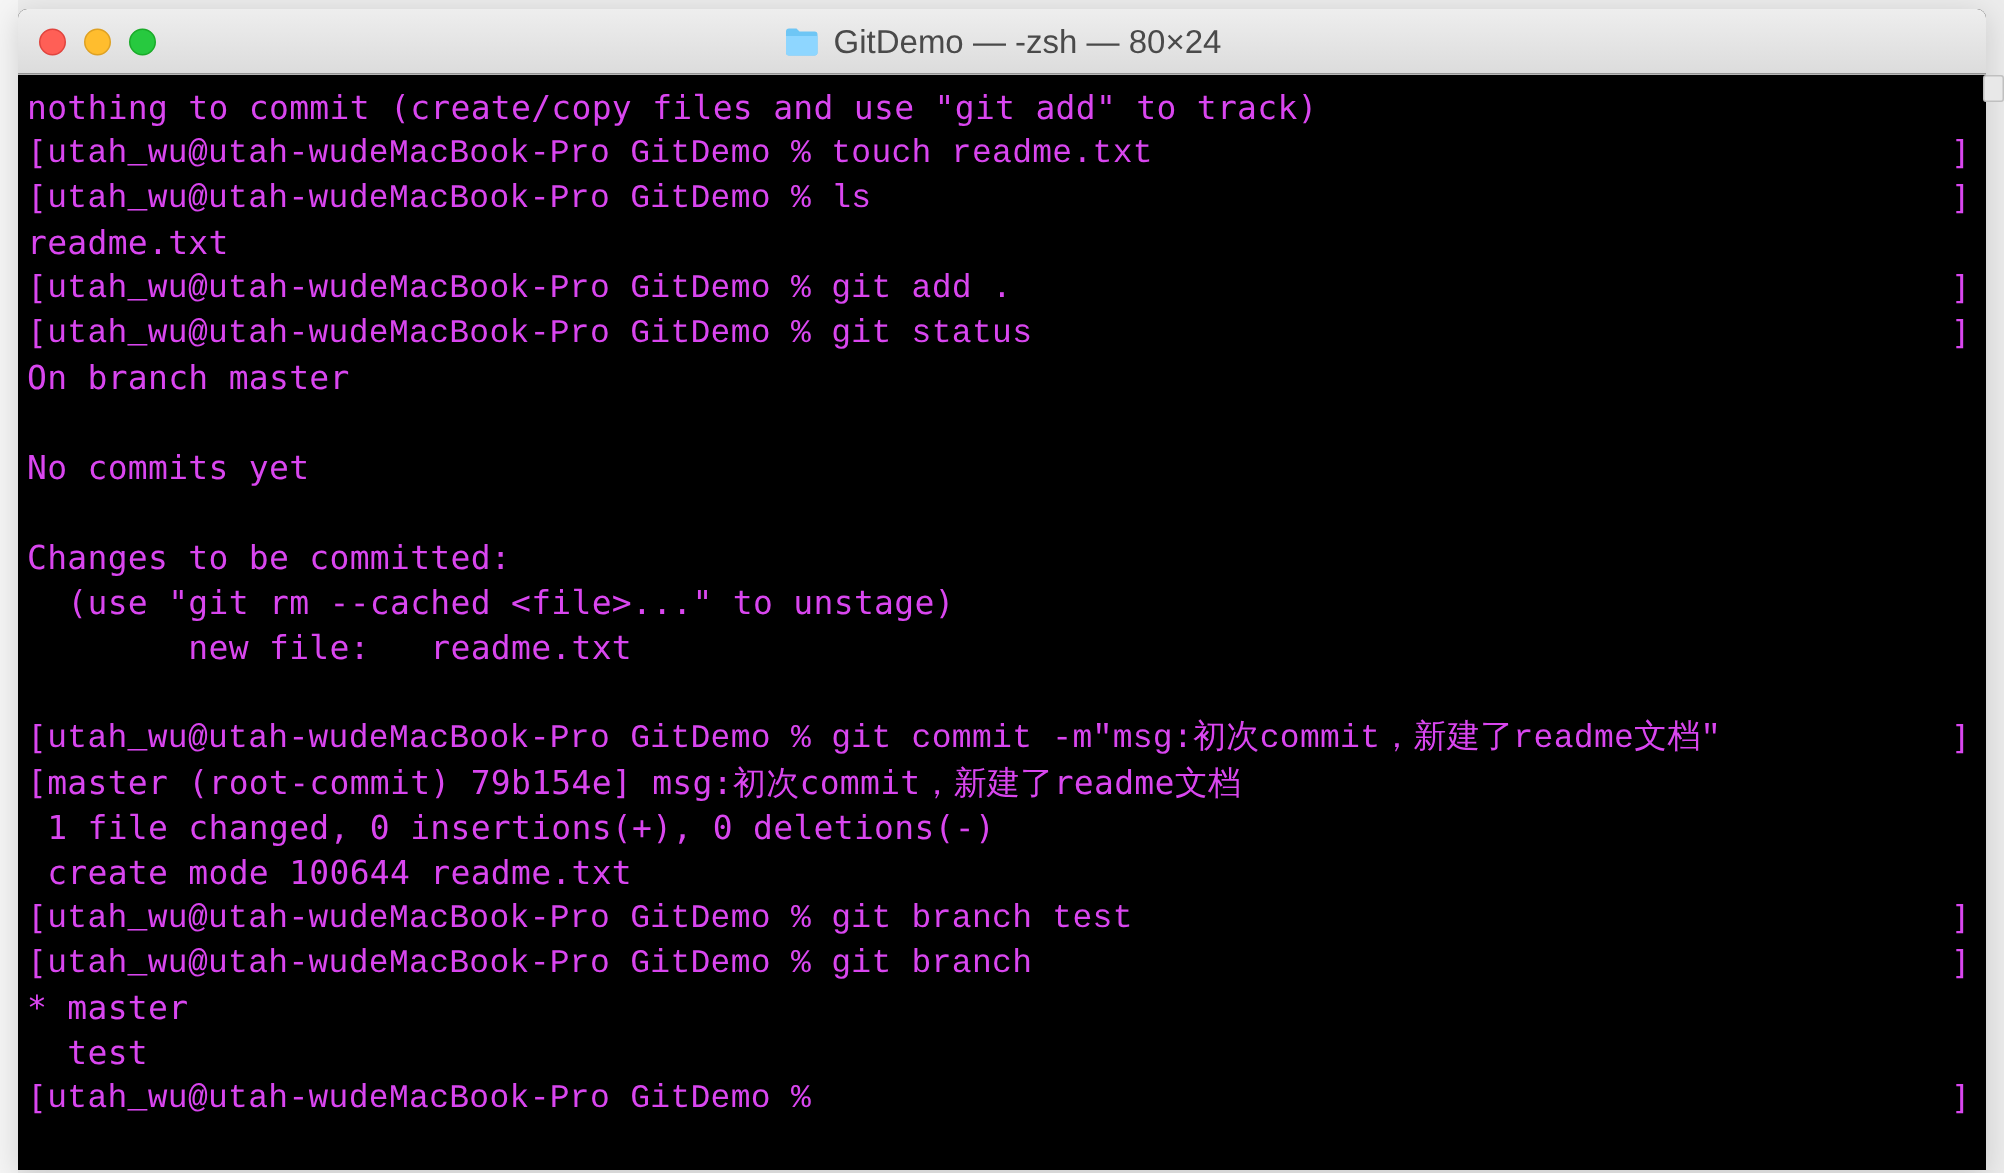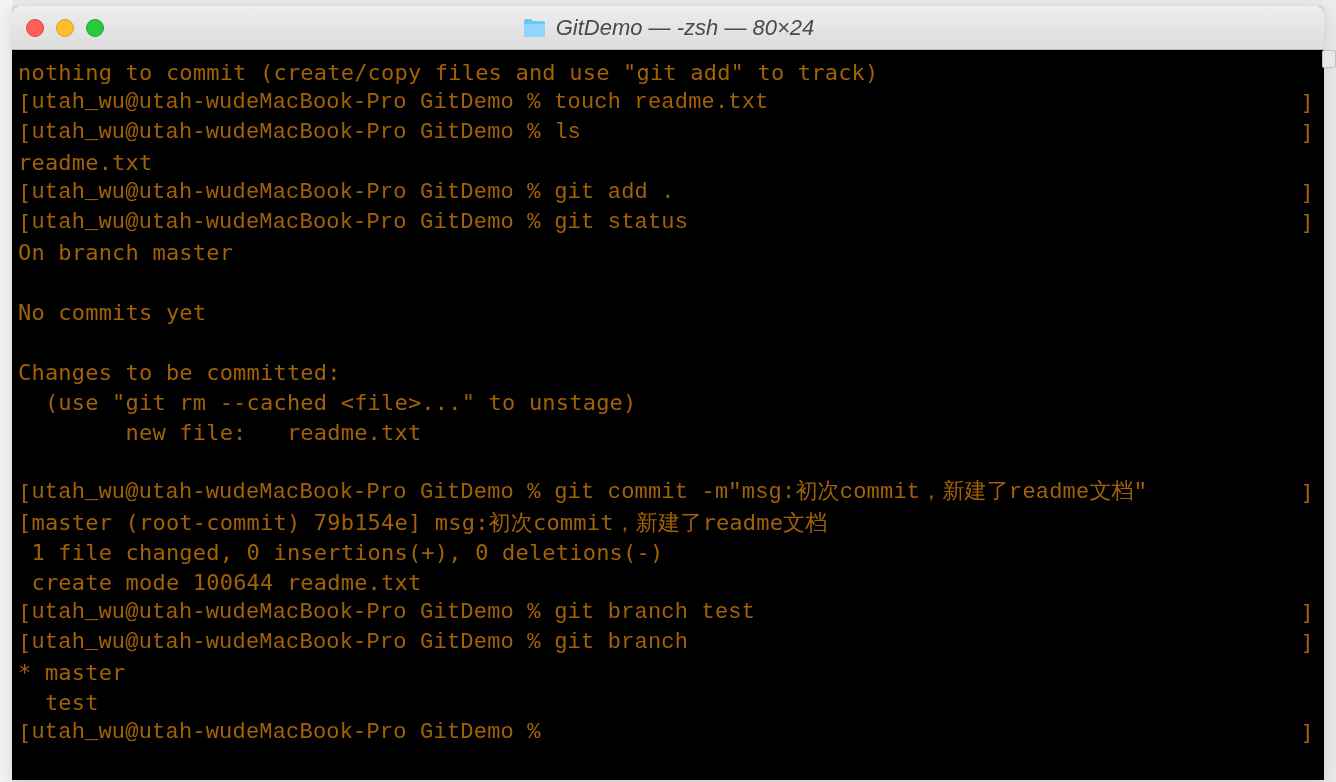--- a/index.html
+++ b/index.html
@@ -49,35 +49,34 @@
     .tl-close { background: #ff5f56; border: 0.5px solid #e0443e; }
     .tl-min { background: #ffbd2e; border: 0.5px solid #dea123; }
     .tl-max { background: #27c93f; border: 0.5px solid #1aab29; }
     .title-center {
       margin: 4px auto;
       display: flex;
       align-items: center;
       gap: 10px;
       font-size: 22px;
       color: #4a4a4a;
-      font-style: italic;
     }
     .folder-icon {
       width: 24px;
       height: 20px;
       position: relative;
     }
     .folder-icon svg { display: block; }
     .terminal-body {
       background: #000;
       padding: 8px 6px;
       font-family: "Menlo", "Monaco", "Consolas", monospace;
       font-size: 22px;
       line-height: 30px;
-      color: #a16207;
+      color: #d946ef;
       font-weight: 500;
       letter-spacing: 0.2px;
       white-space: pre;
       height: calc(100% - 44px);
       overflow: hidden;
     }
     .term-line {
       display: block;
       white-space: pre-wrap;
       word-break: break-all;

